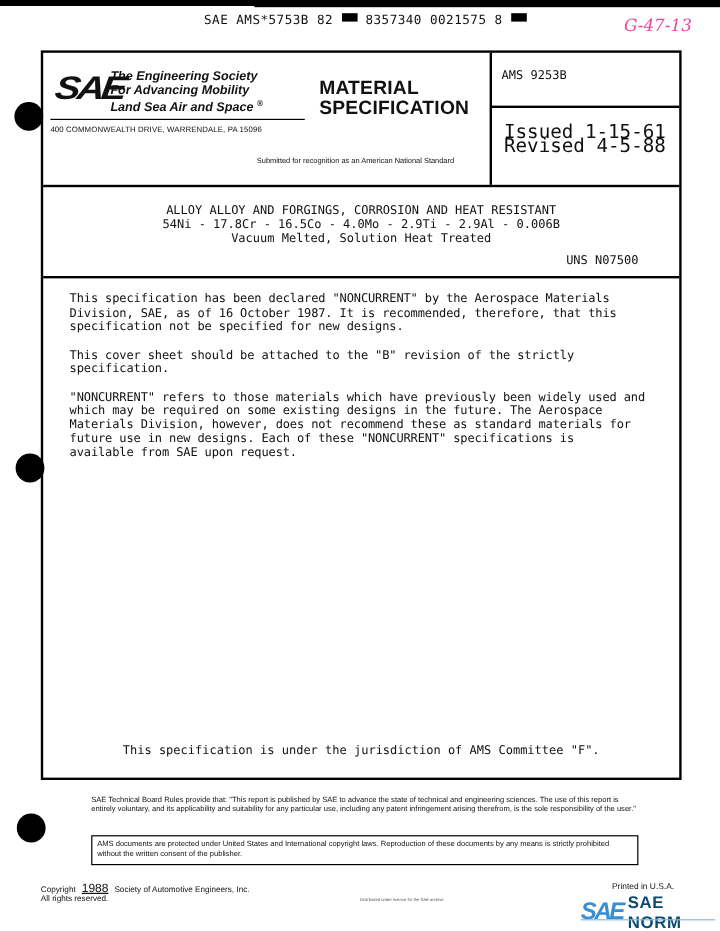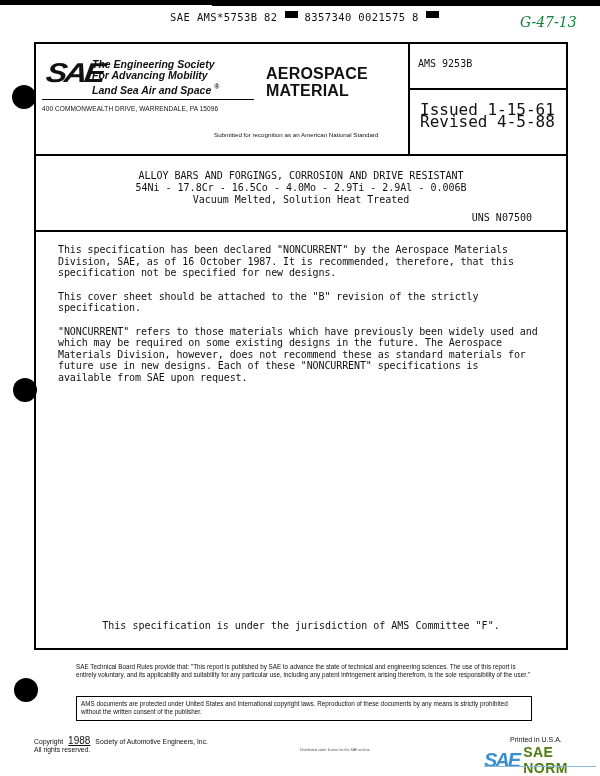--- a/index.html
+++ b/index.html
@@ -4,21 +4,21 @@
 <style>
   * { box-sizing: border-box; margin: 0; padding: 0; }
   html, body { width: 600px; height: 776px; background: #ffffff; overflow: hidden; }
   body { position: relative; color: #111; font-family: "Liberation Sans", sans-serif; }
 
   .topbar { position: absolute; left: 0; top: 0; width: 600px; height: 5px; background: #000; }
   .topbar-right { position: absolute; left: 212px; top: 5px; width: 388px; height: 1px; background: #000; }
 
   .header-code { position: absolute; left: 170px; top: 11px; font-family: "DejaVu Sans Mono", monospace; font-size: 10.5px; letter-spacing: 0.4px; white-space: nowrap; display: flex; align-items: flex-start; }
   .header-code .blk { display: inline-block; width: 13px; height: 7px; background: #000; margin: 0 7px; }
-  .handwritten { position: absolute; left: 520px; top: 14px; font-family: "DejaVu Serif", serif; font-style: italic; font-size: 14px; color: #15803d; }
+  .handwritten { position: absolute; left: 520px; top: 14px; font-family: "DejaVu Serif", serif; font-style: italic; font-size: 14px; color: #ec4899; }
 
   .hole { position: absolute; width: 24px; height: 24px; border-radius: 50%; background: #000; }
 
   .frame { position: absolute; left: 34px; top: 42px; width: 534px; height: 608px; border: 2px solid #000; }
 
   .hdr-left { position: absolute; left: 0; top: 0; width: 374px; height: 110px; border-right: 2px solid #000; }
   .hdr-right-top { position: absolute; left: 374px; top: 0; width: 156px; height: 46px; border-bottom: 2px solid #000; padding: 14px 0 0 8px; font-family: "DejaVu Sans Mono", monospace; font-size: 10px; }
   .hdr-right-bot { position: absolute; left: 374px; top: 46px; width: 156px; height: 64px; padding: 14px 0 0 10px; font-family: "DejaVu Sans Mono", monospace; font-size: 16px; line-height: 12px; }
   .logo-text { position: absolute; left: 12px; top: 16px; font-family: "Liberation Sans", sans-serif; font-weight: bold; font-style: italic; font-size: 32px; letter-spacing: -3px; transform: skewX(-8deg) scaleY(0.85); transform-origin: left top; line-height: 30px; }
   .society { position: absolute; left: 56px; top: 15px; font-weight: bold; font-style: italic; font-size: 10.5px; line-height: 11px; }
@@ -40,21 +40,21 @@
   .rules { position: absolute; left: 76px; top: 663px; width: 460px; font-size: 6.3px; line-height: 8px; }
   .copyright-box { position: absolute; left: 76px; top: 696px; width: 456px; height: 25px; border: 1.5px solid #000; padding: 3px 4px; font-size: 6.3px; line-height: 8px; }
 
   .copyright { position: absolute; left: 34px; top: 737px; font-size: 6.8px; line-height: 8px; }
   .copyright .year { font-size: 10px; margin: 0 5px; text-decoration: underline; }
   .tiny-mid { position: absolute; left: 300px; top: 748px; font-size: 3.5px; color: #555; }
   .printed { position: absolute; left: 510px; top: 736px; font-size: 7px; }
 
   .norm { position: absolute; left: 484px; top: 744px; display: flex; align-items: center; }
   .norm .sae-mark { font-weight: bold; font-style: italic; font-size: 20px; color: #3b8fd0; letter-spacing: -2px; line-height: 20px; }
-  .norm .norm-word { font-weight: bold; font-size: 14px; color: #4d7c0f; margin-left: 4px; letter-spacing: 0.5px; }
+  .norm .norm-word { font-weight: bold; font-size: 14px; color: #0c4a6e; margin-left: 4px; letter-spacing: 0.5px; }
   .norm-sub { position: absolute; left: 484px; top: 766px; width: 112px; height: 1px; background: #8ab8e0; }
 </style>
 </head>
 <body>
 
 <div class="topbar"></div>
 <div class="topbar-right"></div>
 
 <div class="header-code">
   <span>SAE AMS*5753B 82</span>
@@ -72,37 +72,37 @@
   <div class="hdr-left">
     <div class="logo-text">SAE</div>
     <div class="society">
       <div>The Engineering Society</div>
       <div>For Advancing Mobility</div>
       <div><span>Land Sea Air and Space</span> <sup>®</sup></div>
     </div>
     <div class="addr-line"></div>
     <div class="addr">400 COMMONWEALTH DRIVE, WARRENDALE, PA 15096</div>
     <div class="ams-title">
-      <div>AEROSPACE</div>
       <div>MATERIAL</div>
+      <div>SPECIFICATION</div>
     </div>
     <div class="submitted">Submitted for recognition as an American National Standard</div>
   </div>
 
   <div class="hdr-right-top">
     <span>AMS 9253B</span>
   </div>
   <div class="hdr-right-bot">
     <div>Issued 1-15-61</div>
     <div>Revised 4-5-88</div>
   </div>
 
   <div class="title-box">
     <div class="title-lines">
-      <div>ALLOY BARS AND FORGINGS, CORROSION AND DRIVE RESISTANT</div>
+      <div>ALLOY ALLOY AND FORGINGS, CORROSION AND HEAT RESISTANT</div>
       <div>54Ni - 17.8Cr - 16.5Co - 4.0Mo - 2.9Ti - 2.9Al - 0.006B</div>
       <div>Vacuum Melted, Solution Heat Treated</div>
     </div>
     <div class="uns">UNS N07500</div>
   </div>
 
   <div class="body-text">
     <p>This specification has been declared "NONCURRENT" by the Aerospace Materials
 Division, SAE, as of 16 October 1987.  It is recommended, therefore, that this
 specification not be specified for new designs.</p>

